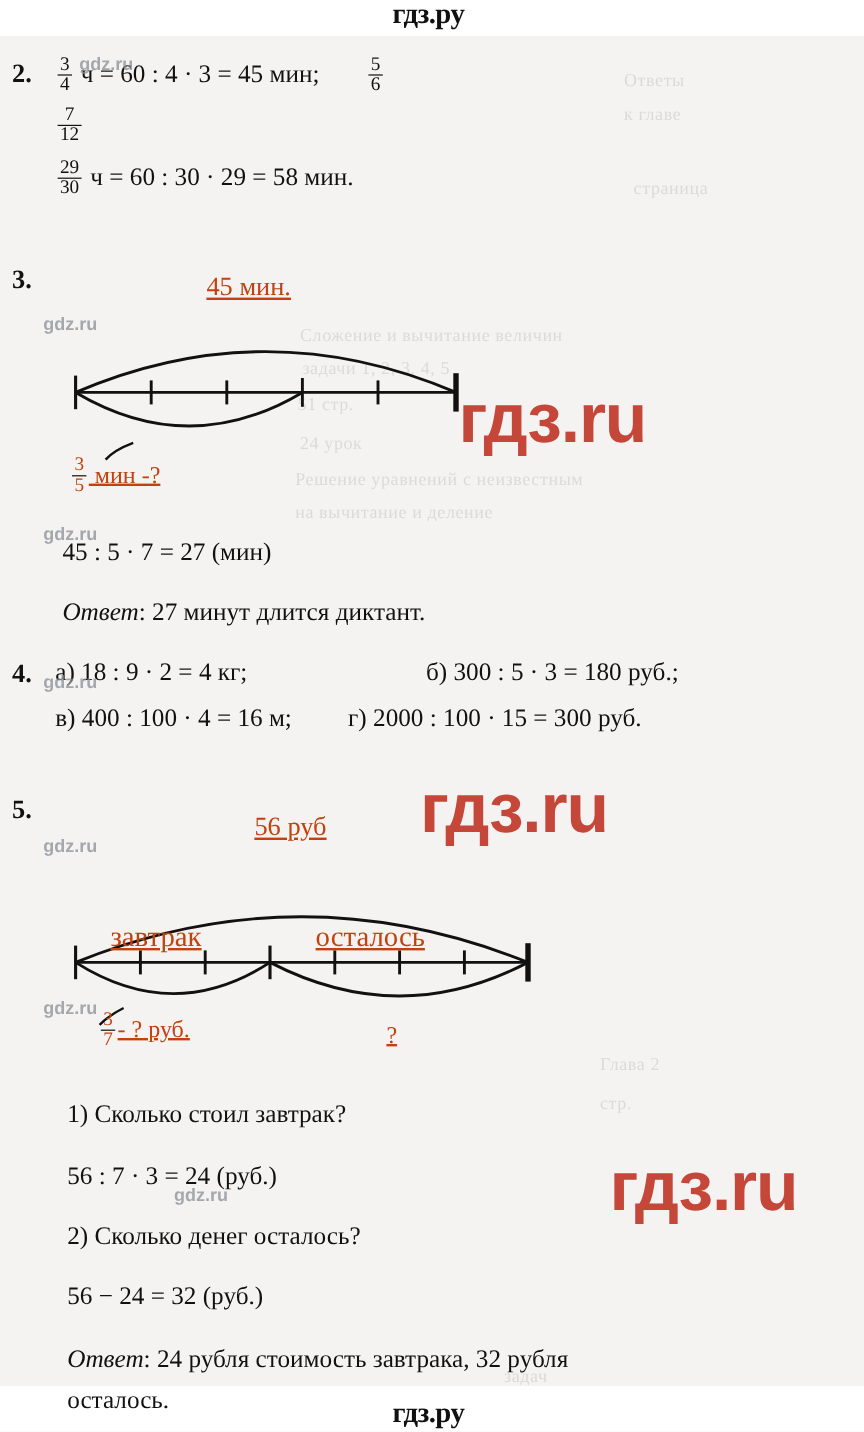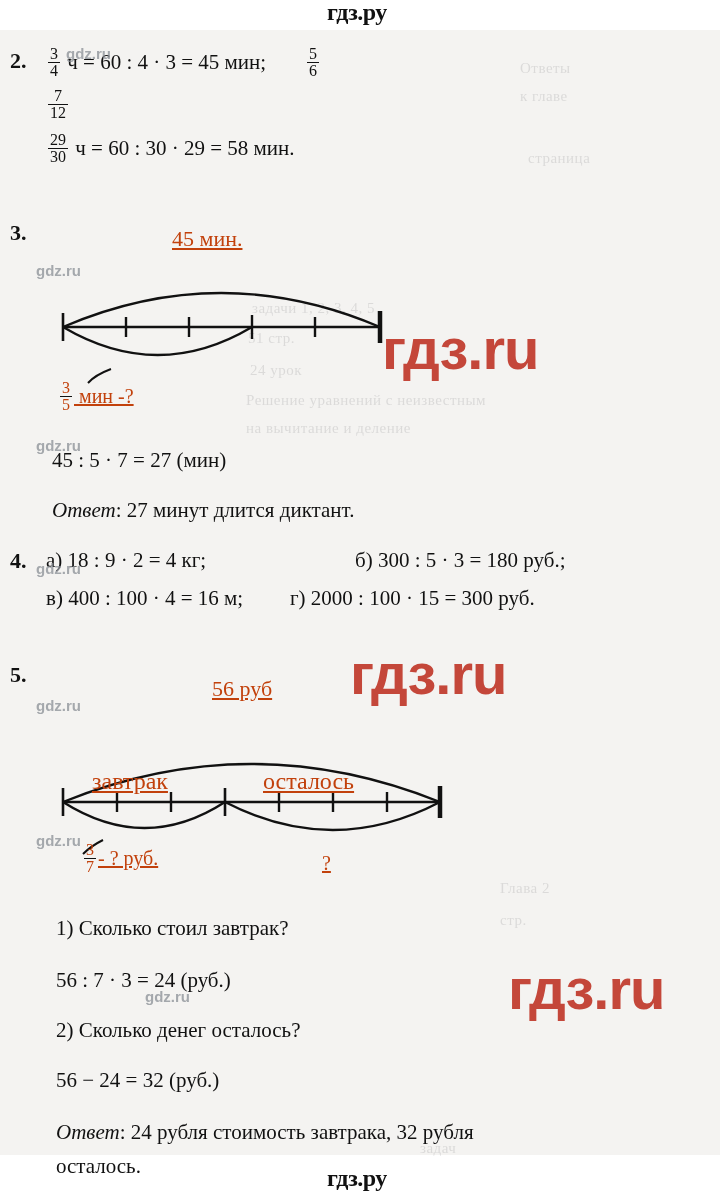--- a/index.html
+++ b/index.html
@@ -110,20 +110,21 @@
 
   <div class="top-strip"></div>
   <div class="logo logo-top">гдз.ру</div>
 
   <div class="bottom-strip"></div>
   <div class="logo logo-bottom">гдз.ру</div>
 
   <div class="ghost" style="left:520px;top:60px;">Ответы</div>
   <div class="ghost" style="left:520px;top:88px;">к главе</div>
   <div class="ghost" style="left:528px;top:150px;">страница</div>
+  <div class="ghost" style="left:250px;top:272px;">Сложение и вычитание величин</div>
   <div class="ghost" style="left:252px;top:300px;">задачи 1, 2, 3, 4, 5</div>
   <div class="ghost" style="left:248px;top:330px;">51 стр.</div>
   <div class="ghost" style="left:250px;top:362px;">24 урок</div>
   <div class="ghost" style="left:246px;top:392px;">Решение уравнений с неизвестным</div>
   <div class="ghost" style="left:246px;top:420px;">на вычитание и деление</div>
   <div class="ghost" style="left:500px;top:880px;">Глава 2</div>
   <div class="ghost" style="left:500px;top:912px;">стр.</div>
   <div class="ghost" style="left:420px;top:1140px;">задач</div>
 
   <div class="content">

